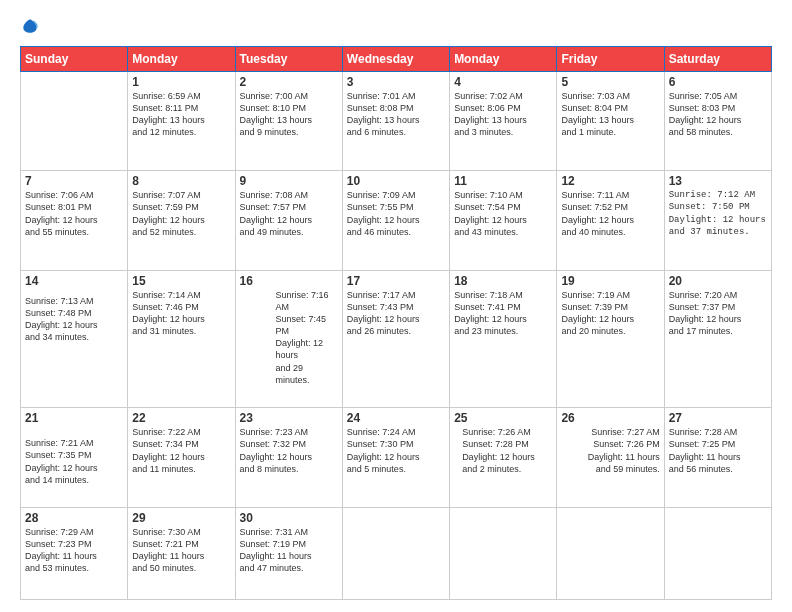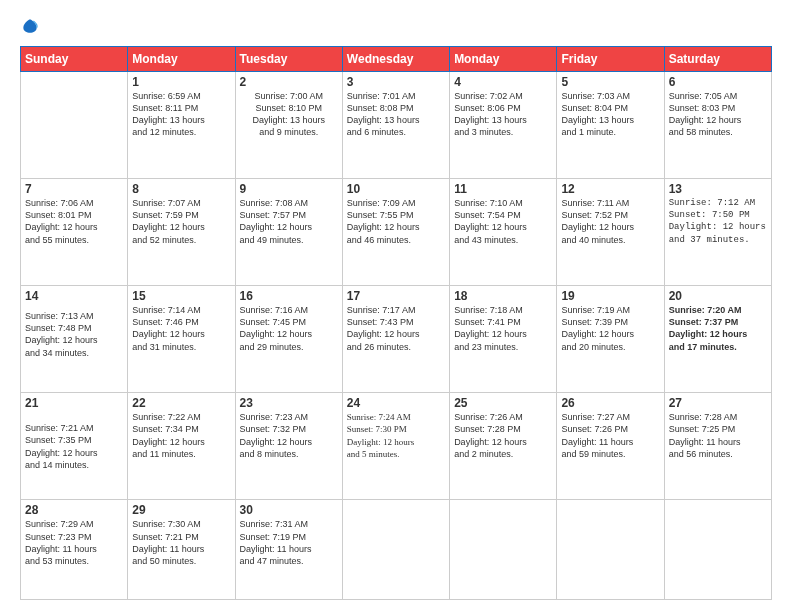--- a/index.html
+++ b/index.html
@@ -130,21 +130,21 @@
           <td class="empty"></td>
           <td>
             <span class="day-num">1</span>
             <div class="cell-text" style="white-space: pre-line;">Sunrise: 6:59 AM
 Sunset: 8:11 PM
 Daylight: 13 hours
 and 12 minutes.</div>
           </td>
           <td>
             <span class="day-num">2</span>
-            <div class="cell-text" style="white-space: pre-line; text-align: center;">Sunrise: 7:00 AM
+            <div class="cell-text" style="white-space: pre-line;">Sunrise: 7:00 AM
 Sunset: 8:10 PM
 Daylight: 13 hours
 and 9 minutes.</div>
           </td>
           <td>
             <span class="day-num">3</span>
             <div class="cell-text" style="white-space: pre-line;">Sunrise: 7:01 AM
 Sunset: 8:08 PM
 Daylight: 13 hours
 and 6 minutes.</div>
@@ -232,21 +232,21 @@
           </td>
           <td>
             <span class="day-num">15</span>
             <div class="cell-text" style="white-space: pre-line;">Sunrise: 7:14 AM
 Sunset: 7:46 PM
 Daylight: 12 hours
 and 31 minutes.</div>
           </td>
           <td>
             <span class="day-num">16</span>
-            <div class="cell-text" style="white-space: pre-line;">Sunrise: 7:16 AM
+            <div class="cell-text" style="white-space: pre-line; margin-left: 36px;">Sunrise: 7:16 AM
 Sunset: 7:45 PM
 Daylight: 12 hours
 and 29 minutes.</div>
           </td>
           <td>
             <span class="day-num">17</span>
             <div class="cell-text" style="white-space: pre-line;">Sunrise: 7:17 AM
 Sunset: 7:43 PM
 Daylight: 12 hours
 and 26 minutes.</div>
@@ -260,21 +260,21 @@
           </td>
           <td>
             <span class="day-num">19</span>
             <div class="cell-text" style="white-space: pre-line;">Sunrise: 7:19 AM
 Sunset: 7:39 PM
 Daylight: 12 hours
 and 20 minutes.</div>
           </td>
           <td>
             <span class="day-num">20</span>
-            <div class="cell-text" style="white-space: pre-line; font-weight: bold;">Sunrise: 7:20 AM
+            <div class="cell-text" style="white-space: pre-line;">Sunrise: 7:20 AM
 Sunset: 7:37 PM
 Daylight: 12 hours
 and 17 minutes.</div>
           </td>
         </tr>
         <tr>
           <td>
             <span class="day-num">21</span>
             <div class="cell-text" style="white-space: pre-line; margin-top: 12px;">Sunrise: 7:21 AM
 Sunset: 7:35 PM
@@ -290,35 +290,35 @@
           </td>
           <td>
             <span class="day-num">23</span>
             <div class="cell-text" style="white-space: pre-line;">Sunrise: 7:23 AM
 Sunset: 7:32 PM
 Daylight: 12 hours
 and 8 minutes.</div>
           </td>
           <td>
             <span class="day-num">24</span>
-            <div class="cell-text" style="white-space: pre-line; font-family: Liberation Serif, serif;">Sunrise: 7:24 AM
+            <div class="cell-text" style="white-space: pre-line;">Sunrise: 7:24 AM
 Sunset: 7:30 PM
 Daylight: 12 hours
 and 5 minutes.</div>
           </td>
           <td>
             <span class="day-num">25</span>
-            <div class="cell-text" style="white-space: pre-line;">Sunrise: 7:26 AM
+            <div class="cell-text" style="white-space: pre-line; margin-left: 8px;">Sunrise: 7:26 AM
 Sunset: 7:28 PM
 Daylight: 12 hours
 and 2 minutes.</div>
           </td>
           <td>
             <span class="day-num">26</span>
-            <div class="cell-text" style="white-space: pre-line;">Sunrise: 7:27 AM
+            <div class="cell-text" style="white-space: pre-line; text-align: right;">Sunrise: 7:27 AM
 Sunset: 7:26 PM
 Daylight: 11 hours
 and 59 minutes.</div>
           </td>
           <td>
             <span class="day-num">27</span>
             <div class="cell-text" style="white-space: pre-line;">Sunrise: 7:28 AM
 Sunset: 7:25 PM
 Daylight: 11 hours
 and 56 minutes.</div>

